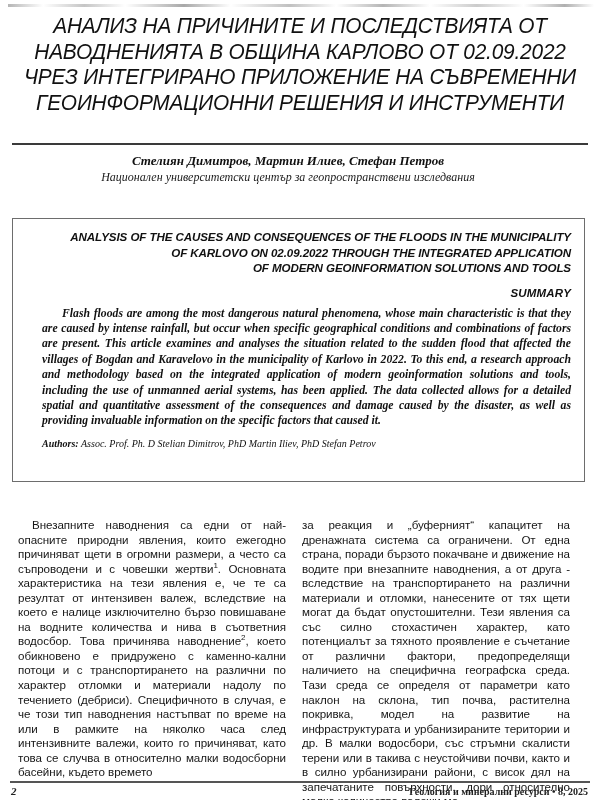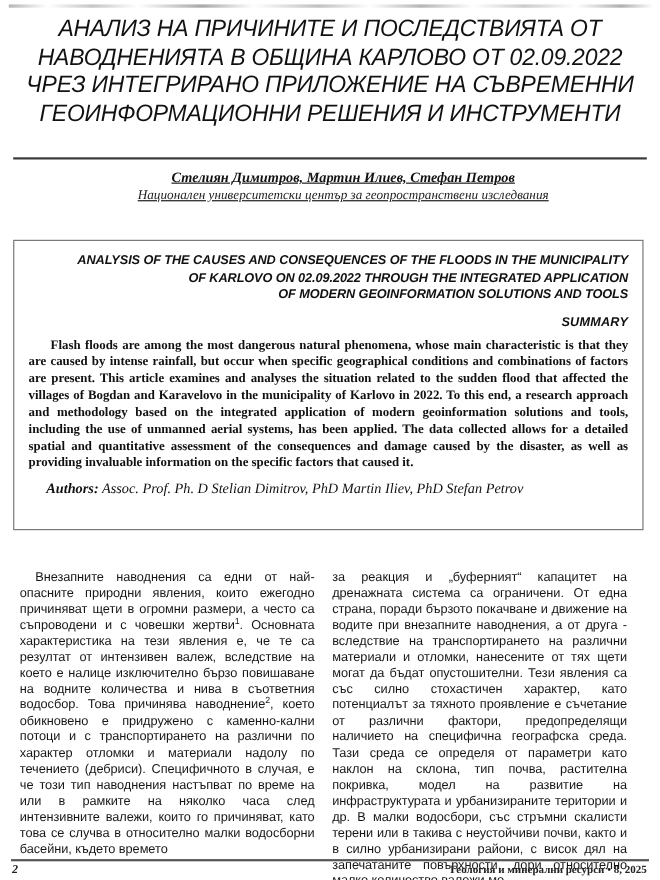--- a/index.html
+++ b/index.html
@@ -66,24 +66,23 @@
     left: 12px;
     width: 576px;
     height: 2px;
     background: #3a3a3a;
   }
   .rule-top { top: 143px; }
 
   .authors-block {
     position: absolute;
     top: 152px;
-    left: 32px;
+    left: 8px;
     width: 560px;
     text-align: center;
-    text-decoration: underline;
   }
   .authors-names {
     font-family: "Liberation Serif", serif;
     font-style: italic;
     font-weight: 700;
     font-size: 13px;
     line-height: 17px;
     color: #111;
   }
   .affiliation {
@@ -123,31 +122,33 @@
     font-style: italic;
     font-weight: 700;
     font-size: 11.5px;
     margin-top: 11px;
     margin-bottom: 7px;
     color: #111;
     letter-spacing: 0.2px;
   }
   .summary-text {
     font-family: "Liberation Serif", serif;
+    font-style: italic;
     font-weight: 700;
     font-size: 11.7px;
     line-height: 15.4px;
     text-align: justify;
     text-indent: 20px;
     color: #111;
+    margin-left: 16px;
   }
   .abstract-authors {
     font-family: "Liberation Serif", serif;
     font-style: italic;
-    font-size: 13px;
+    font-size: 10px;
     line-height: 14px;
     margin-top: 8px;
     text-indent: 16px;
     color: #111;
   }
   .abstract-authors .lbl {
     font-weight: 700;
   }
 
   

